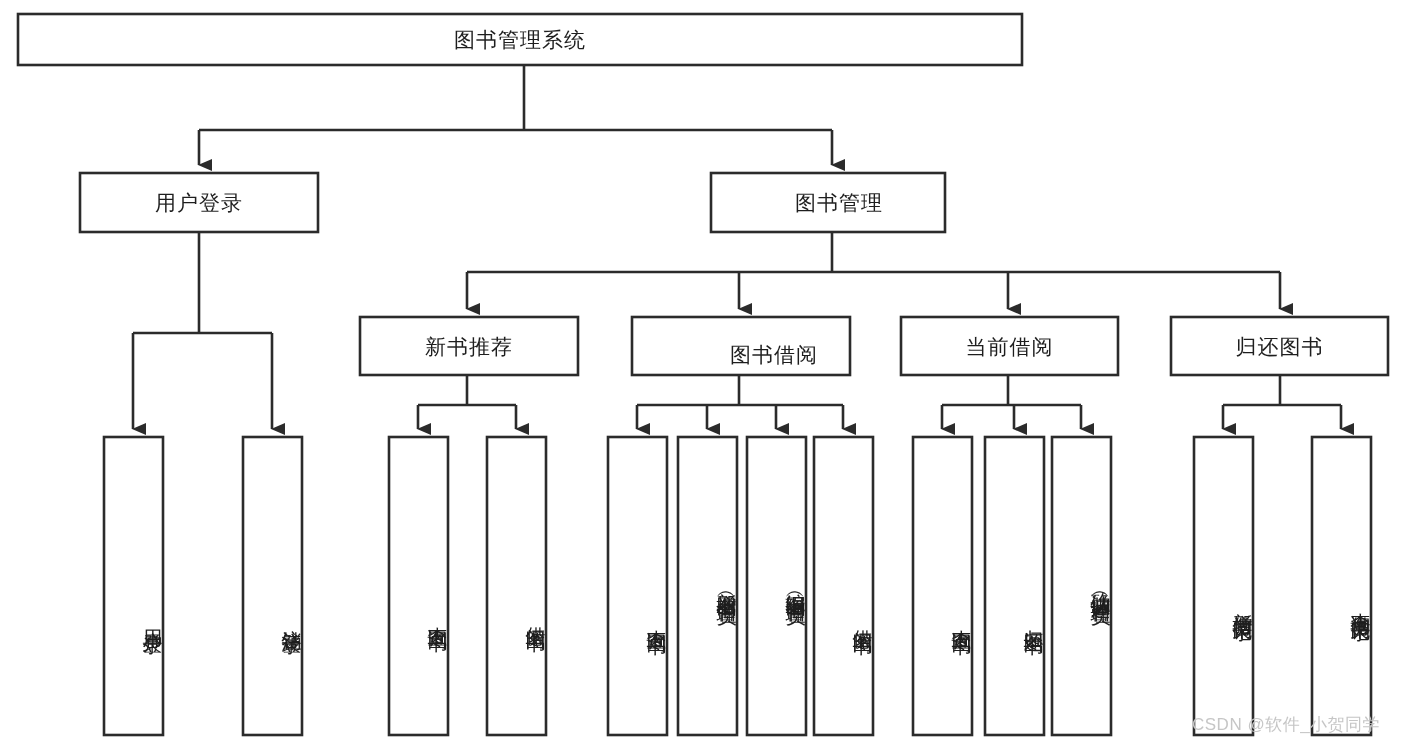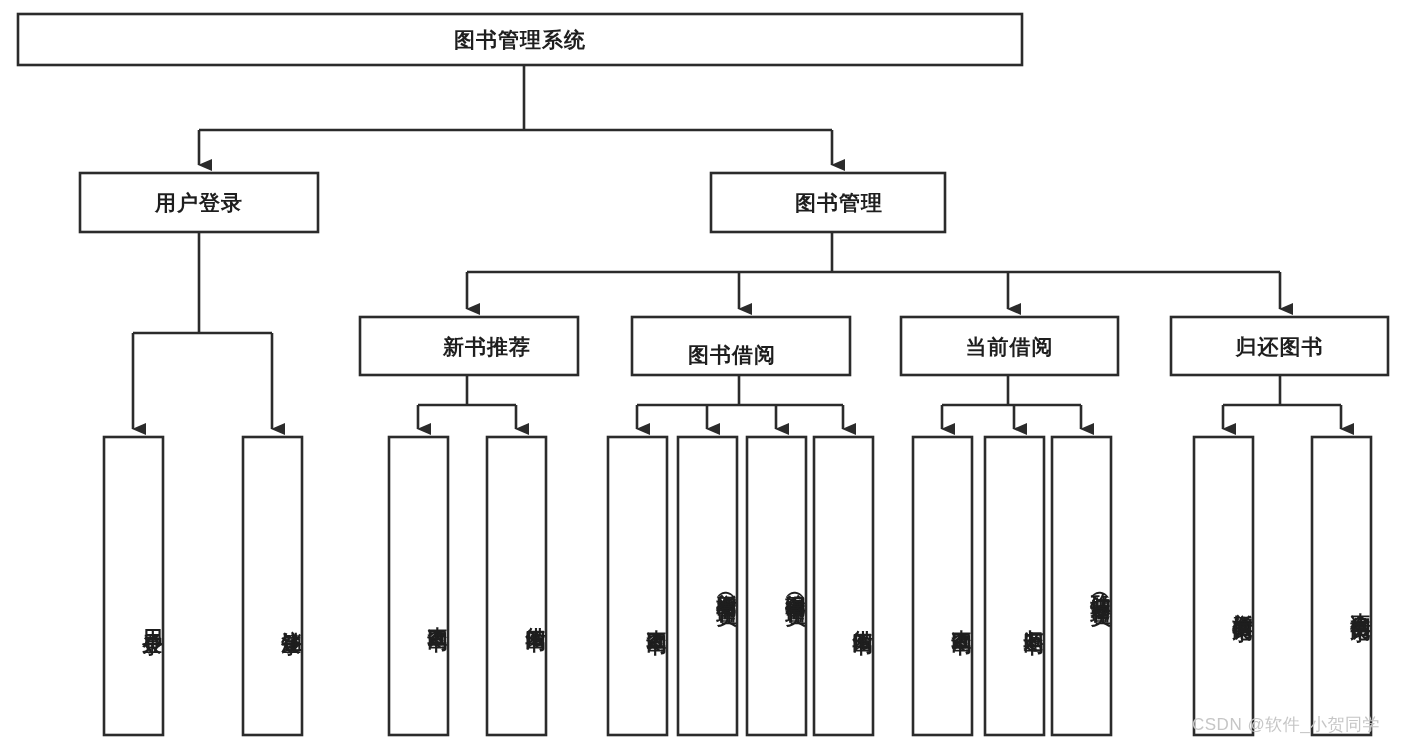--- a/index.html
+++ b/index.html
@@ -42,21 +42,20 @@
     fill: #2b2b2b;
     stroke: none;
   }
   
   .label {
     position: absolute;
     color: #1e1e1e;
     font-family: "Liberation Sans", "DejaVu Sans", sans-serif;
     white-space: nowrap;
     pointer-events: none;
-    font-weight: bold;
   }
   .label-h {
     font-size: 21px;
     line-height: 1;
     display: flex;
     align-items: center;
     justify-content: center;
     letter-spacing: 1px;
   }
   .label-v {
@@ -159,22 +158,22 @@
     <path class="link-line" d="M 1223 405 L 1341 405"></path>
     <path class="link-line" d="M 1223 405 L 1223 429" marker-end="url(#arrow)"></path>
     <path class="link-line" d="M 1341 405 L 1341 429" marker-end="url(#arrow)"></path>
   </svg>
 
   <div class="label label-h" style="left:18px; top:14px; width:1004px; height:51px;">图书管理系统</div>
 
   <div class="label label-h" style="left:80px; top:173px; width:238px; height:59px;">用户登录</div>
   <div class="label label-h" style="left:711px; top:173px; width:256px; height:59px;">图书管理</div>
 
-  <div class="label label-h" style="left:360px; top:317px; width:218px; height:58px;margin-left:18px;">新书推荐</div>
-  <div class="label label-h" style="left:623px; top:317px; width:218px; height:74px;">图书借阅</div>
+  <div class="label label-h" style="left:360px; top:317px; width:218px; height:58px;">新书推荐</div>
+  <div class="label label-h" style="left:665px; top:317px; width:218px; height:74px;">图书借阅</div>
   <div class="label label-h" style="left:901px; top:317px; width:217px; height:58px;">当前借阅</div>
   <div class="label label-h" style="left:1171px; top:317px; width:217px; height:58px;">归还图书</div>
 
   <div class="label label-v" style="left:104px; top:513px; width:59px; height:210px;">用户登录</div>
   <div class="label label-v" style="left:243px; top:513px; width:59px; height:210px;">注销登录</div>
 
   <div class="label label-v" style="left:389px; top:505px; width:59px; height:220px;">查询图书</div>
   <div class="label label-v" style="left:487px; top:505px; width:59px; height:220px;">借阅图书</div>
 
   <div class="label label-v" style="left:608px; top:505px; width:59px; height:225px;">查询图书</div>

